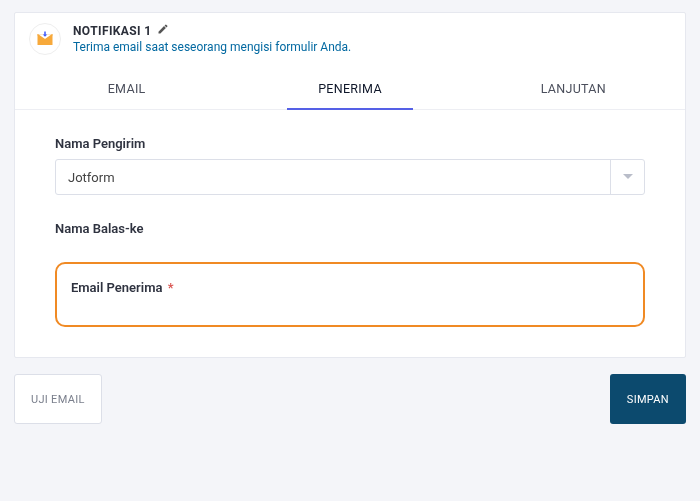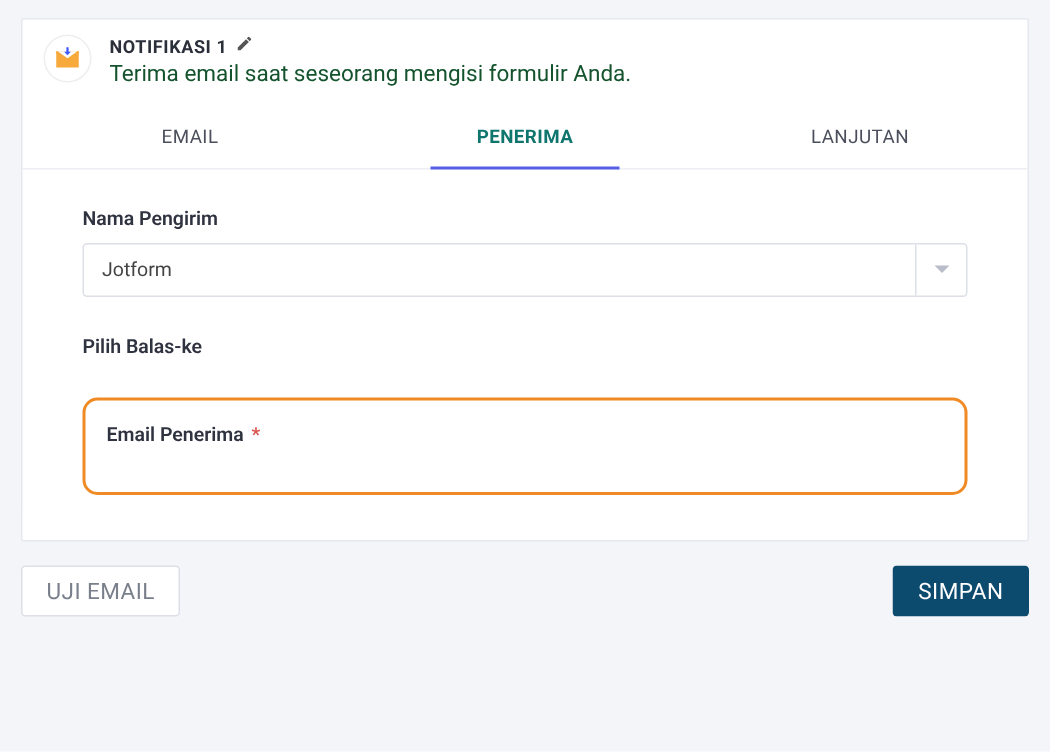--- a/index.html
+++ b/index.html
@@ -3,41 +3,41 @@
 <meta charset="utf-8">
 <style>
 *{box-sizing:border-box;margin:0;padding:0;font-family:-apple-system,BlinkMacSystemFont,"Segoe UI",Roboto,Arial,sans-serif}
 body{background:#f4f5f9;padding:12px 14px;width:700px}
 .card{background:#fff;border:1px solid #e6e8ef;border-radius:2px}
 .header{display:flex;align-items:flex-start;gap:12px;padding:10px 14px 12px}
 .mail-icon{width:32px;height:32px;border-radius:50%;border:1px solid #eee;display:flex;align-items:center;justify-content:center;flex-shrink:0;background:#fff}
 .title-row{display:flex;align-items:center;gap:5px}
 .title{font-size:12px;font-weight:700;letter-spacing:.4px;color:#2b2f3a}
 .edit-icon{color:#555;font-size:12px;cursor:pointer}
-.subtitle{font-size:15px;color:#14532d;margin-top:2px}
+.subtitle{font-size:12px;color:#0369a1;margin-top:2px}
 .tabs{display:flex;border-bottom:1px solid #edeef3}
 .tab{flex:1;text-align:center;padding:14px 0 13px;font-size:12.5px;color:#4b4f5c;cursor:pointer;letter-spacing:.3px}
-.tab.active{color:#0f766e;font-weight:700;position:relative}
+.tab.active{color:#0f172a;font-weight:400;position:relative}
 .tab.active::after{content:"";position:absolute;left:22%;right:22%;bottom:-1px;height:2px;background:#5560e6}
 .body{padding:26px 40px 30px}
 .field{margin-bottom:26px}
 .label{font-size:13px;font-weight:600;color:#2f3340;margin-bottom:8px;display:block}
 .req{color:#d9534f;margin-left:2px}
 .select{display:flex;align-items:center;justify-content:space-between;border:1px solid #dcdfe8;border-radius:3px;height:36px;background:#fff}
 .select-text{padding:0 12px;font-size:13px;color:#444;flex:1}
 .select-caret{width:34px;height:100%;border-left:1px solid #dcdfe8;display:flex;align-items:center;justify-content:center;color:#b9bdc9}
 .select-caret svg{width:10px;height:10px}
 .highlight{border:2.5px solid #f08a24;border-radius:10px;padding:16px 14px 22px;margin-top:4px}
 .tag-input{display:flex;align-items:center;border:1px solid #e3e6ee;border-radius:3px;height:36px;padding:0 6px;background:#fff;gap:6px}
 .chip{display:flex;align-items:center;gap:6px;background:#f0f1f5;border:1px solid #e1e3ec;border-radius:3px;height:26px;padding:0 8px}
 .chip-icon{color:#8a8f9e;font-size:11px}
 .chip-text{width:120px;height:12px;border-radius:2px;background:linear-gradient(90deg,#d8dae2,#e7e9ef,#d8dae2);filter:blur(.3px)}
 .tag-add{border:none;outline:none;font-size:12px;color:#b6b9c4;background:transparent;flex:1;font-style:normal}
 .footer{display:flex;justify-content:space-between;margin-top:16px}
-.btn{height:34px;padding:0 16px;font-size:15px;border-radius:3px;cursor:pointer;border:1px solid transparent;letter-spacing:.3px}
+.btn{height:50px;padding:0 16px;font-size:11px;border-radius:3px;cursor:pointer;border:1px solid transparent;letter-spacing:.3px}
 .btn-test{background:#fff;border-color:#dcdfe8;color:#7a7f8c}
 .btn-save{background:#0c4a6e;color:#fff;font-weight:400}
 </style>
 </head>
 <body>
 
 <div class="card">
   <div class="header">
     <div class="mail-icon">
       <svg width="18" height="18" viewBox="0 0 24 24">
@@ -74,21 +74,21 @@
         <span class="select-text">Jotform</span>
         <span class="select-caret">
           <svg viewBox="0 0 10 10">
               <path fill="#b9bdc9" d="M0 2l5 5 5-5z"></path>
             </svg>
         </span>
       </div>
     </div>
 
     <div class="field">
-      <label class="label">Pilih Balas-ke</label>
+      <label class="label">Nama Balas-ke</label>
     </div>
 
     <div class="highlight">
       <label class="label">
         <span>Email Penerima</span>
         <span class="req">*</span>
       </label>
     </div>
 
   </div>

